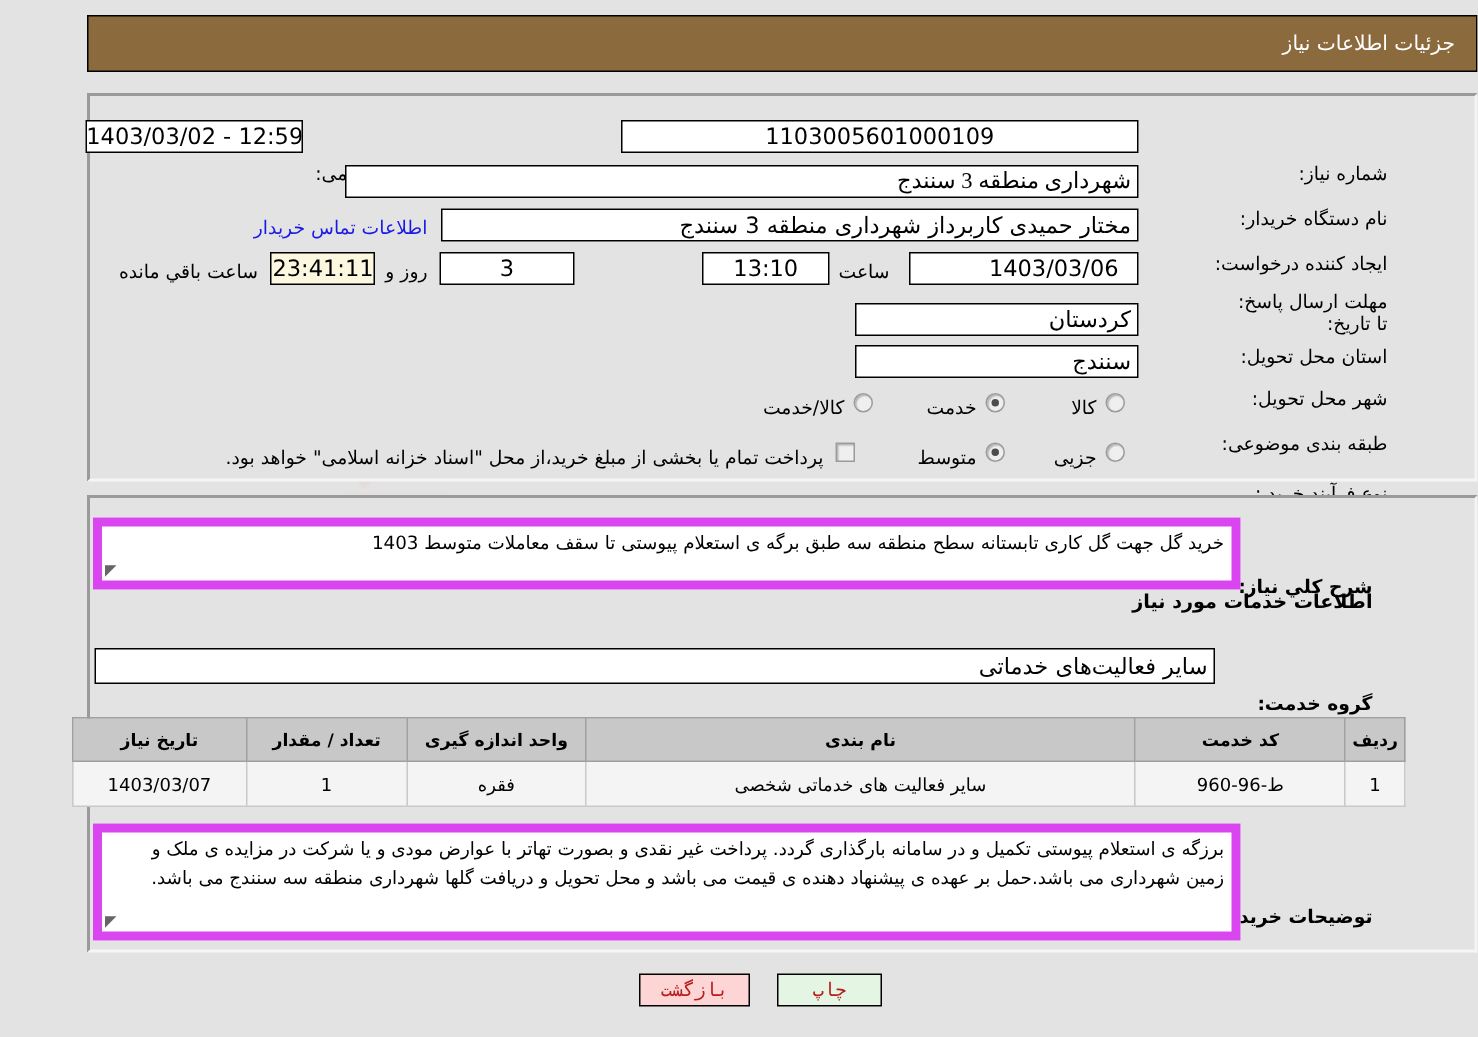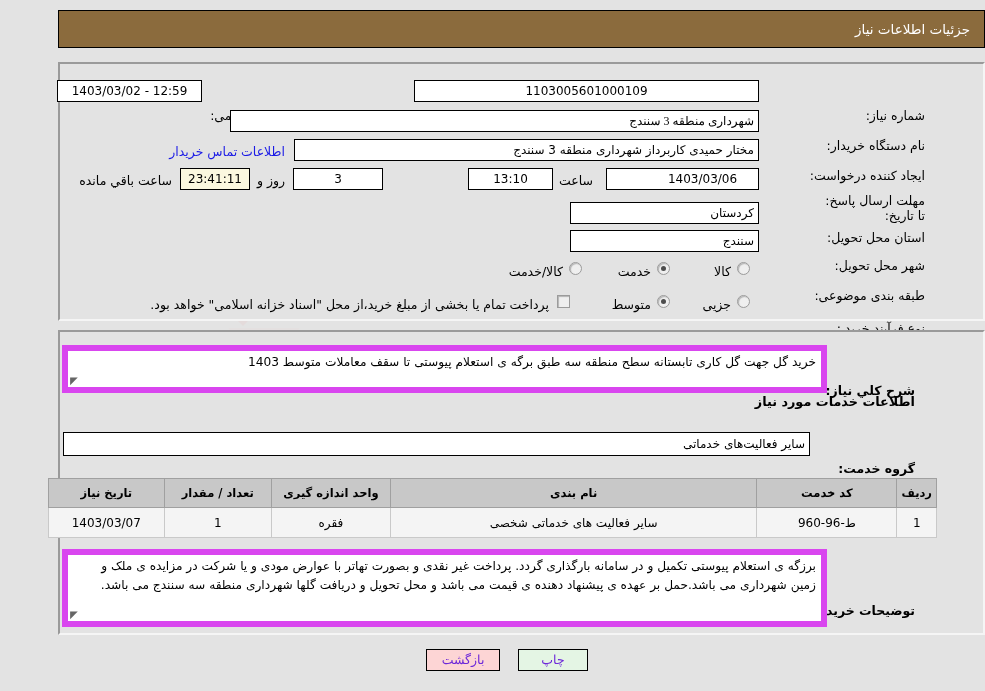--- a/index.html
+++ b/index.html
@@ -39,21 +39,21 @@
 
   
   .lbl {
     position: absolute; font-size: 12.5px; color: #000;
     text-align: right; white-space: nowrap; line-height: 15px; margin-top: 23px;
   }
   .lbl.b { font-weight: bold; }
   .fld {
     position: absolute; background: #ffffff;
     border: 1px solid #000;
-    font-size: 12px; color: #000;
+    font-size: 15px; color: #000;
     display: flex; align-items: center;
     padding: 0 4px; overflow: hidden; white-space: nowrap;
     line-height: 1;
   }
   .fld.c { justify-content: center; }
   .fld.r { justify-content: flex-start; }
   .fld.cream { background: #fbf8df; }
   .link {
     position: absolute; font-size: 12.5px; color: #1a1ae6;
     white-space: nowrap; cursor: pointer;
@@ -117,23 +117,23 @@
   .tbl .col-radif  { width: 34px; }
   .tbl .col-code   { width: 141px; }
   .tbl .col-name   { width: 370px; }
   .tbl .col-unit   { width: 120px; }
   .tbl .col-qty    { width: 108px; }
   .tbl .col-date   { width: 116px; }
 
   
   .btn {
     position: absolute; height: 22px;
-    border: 1px solid #000; font-size: 12.5px; color: #6d28d9;
+    border: 1px solid #000; font-size: 12.5px; color: #b91c1c;
     display: flex; align-items: center; justify-content: center;
-    cursor: pointer; font-family: Liberation Serif, serif;
+    cursor: pointer; font-family: Liberation Mono, monospace;
   }
   #btn-back  { left: 426px; top: 649px; width: 74px; background: #fdd5d5; }
   #btn-print { left: 518px; top: 649px; width: 70px; background: #e4f5e4; }
 
   
   .wm {
     position: absolute; left: 0; top: 232px; width: 985px; height: 130px;
     pointer-events: none; opacity: .22;
     display: flex; align-items: center; justify-content: center;
     z-index: 0;

